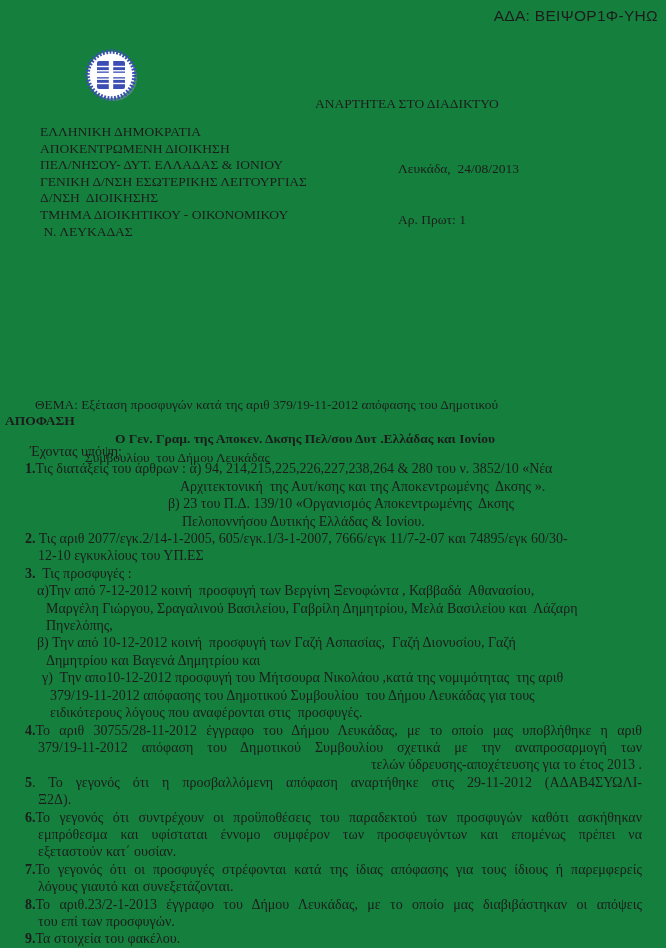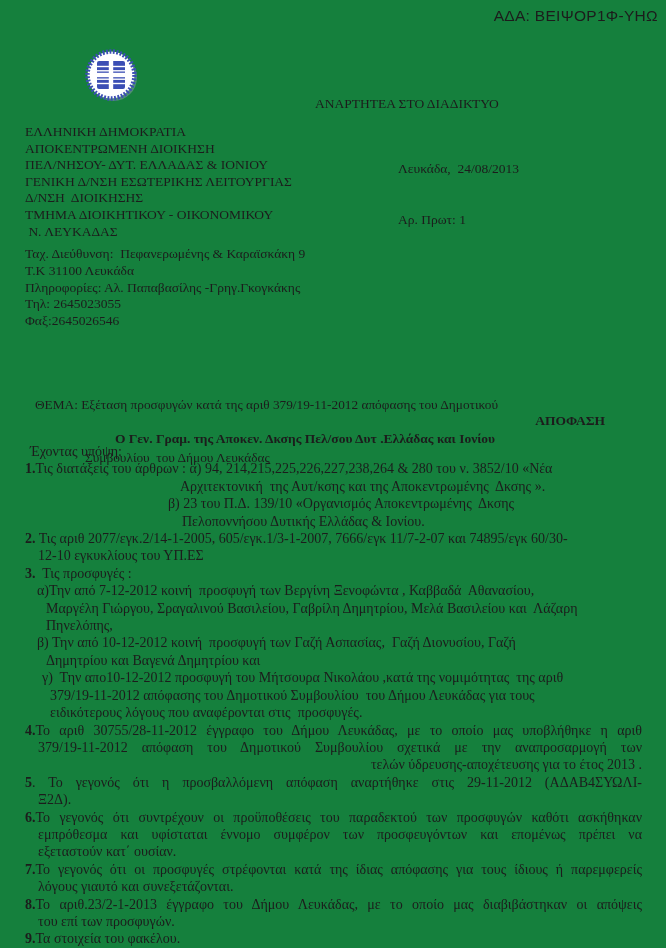--- a/index.html
+++ b/index.html
@@ -8,26 +8,26 @@
     font-family:"Liberation Serif","DejaVu Serif",serif;
     color:#1c1c1c;overflow:hidden;
   }
   .ada{
     position:absolute;top:7px;right:8px;
     font-family:"Liberation Sans","DejaVu Sans",sans-serif;
     font-size:15.5px;letter-spacing:.3px;
   }
   .emblem{position:absolute;left:84px;top:45px;width:56px;height:62px;}
   .posted{position:absolute;left:315px;top:96px;font-size:13.5px;}
-  .org{position:absolute;left:25px;top:124px;font-size:13.5px;line-height:16.6px;white-space:pre;}
+  .org{position:absolute;left:40px;top:124px;font-size:13.5px;line-height:16.6px;white-space:pre;}
   .datebox{position:absolute;left:398px;top:126px;font-size:13.5px;line-height:17px;white-space:pre;}
   .contact{position:absolute;left:25px;top:246px;font-size:13.5px;line-height:16.8px;white-space:pre;}
   .subject{position:absolute;left:35px;top:361px;font-size:13.3px;line-height:17.5px;white-space:pre;}
   .subject .l2{margin-left:50px;}
-  .dtitle{position:absolute;left:5px;top:413px;width:600px;text-align:right;font-weight:bold;font-size:13.5px;}
+  .dtitle{position:absolute;left:5px;top:413px;width:600px;text-align:left;font-weight:bold;font-size:13.5px;}
   .dsub{position:absolute;left:5px;top:431px;width:600px;text-align:center;font-weight:bold;font-size:13.5px;}
   .bodyc{position:absolute;left:25px;top:443px;width:617px;font-size:14px;line-height:17.4px;}
   .bl{white-space:pre;}
   .bl.just{white-space:normal;text-align:justify;text-align-last:justify;}
   .b{font-weight:bold;}
 </style>
 </head>
 <body>
 
 <div class="page">
@@ -52,21 +52,20 @@
 
   <div class="posted">ΑΝΑΡΤΗΤΕΑ ΣΤΟ ΔΙΑΔΙΚΤΥΟ</div>
 
   <div class="org"><div>ΕΛΛΗΝΙΚΗ ΔΗΜΟΚΡΑΤΙΑ</div><div>ΑΠΟΚΕΝΤΡΩΜΕΝΗ ΔΙΟΙΚΗΣΗ</div><div>ΠΕΛ/ΝΗΣΟΥ- ΔΥΤ. ΕΛΛΑΔΑΣ &amp; ΙΟΝΙΟΥ</div><div>ΓΕΝΙΚΗ Δ/ΝΣΗ ΕΣΩΤΕΡΙΚΗΣ ΛΕΙΤΟΥΡΓΙΑΣ</div><div>Δ/ΝΣΗ  ΔΙΟΙΚΗΣΗΣ</div><div>ΤΜΗΜΑ ΔΙΟΙΚΗΤΙΚΟΥ - ΟΙΚΟΝΟΜΙΚΟΥ</div><div> Ν. ΛΕΥΚΑΔΑΣ</div></div>
 
   <div class="datebox">
     <div>Λευκάδα,  24/08/2013</div>
     <div>Αρ. Πρωτ: 1</div>
   </div>
 
-  <div class="contact"><div>Ταχ. Διεύθυνση:  Πεφανερωμένης &amp; Καραϊσκάκη 9</div><div>Τ.Κ 31100 Λευκάδα</div><div>Πληροφορίες: Αλ. Παπαβασίλης -Γρηγ.Γκογκάκης</div><div>Τηλ: 2645023055</div><div>Φαξ:2645026546</div></div>
 
   <div class="subject">
     <div><span class="subj-label">ΘΕΜΑ:</span><span> Εξέταση προσφυγών κατά της αριθ 379/19-11-2012 απόφασης του Δημοτικού</span></div>
     <div class="l2">Συμβουλίου  του Δήμου Λευκάδας</div>
   </div>
 
   <div class="dtitle">ΑΠΟΦΑΣΗ</div>
   <div class="dsub">Ο  Γεν. Γραμ. της Αποκεν. Δκσης  Πελ/σου Δυτ .Ελλάδας και Ιονίου</div>
 
   <div class="bodyc">

